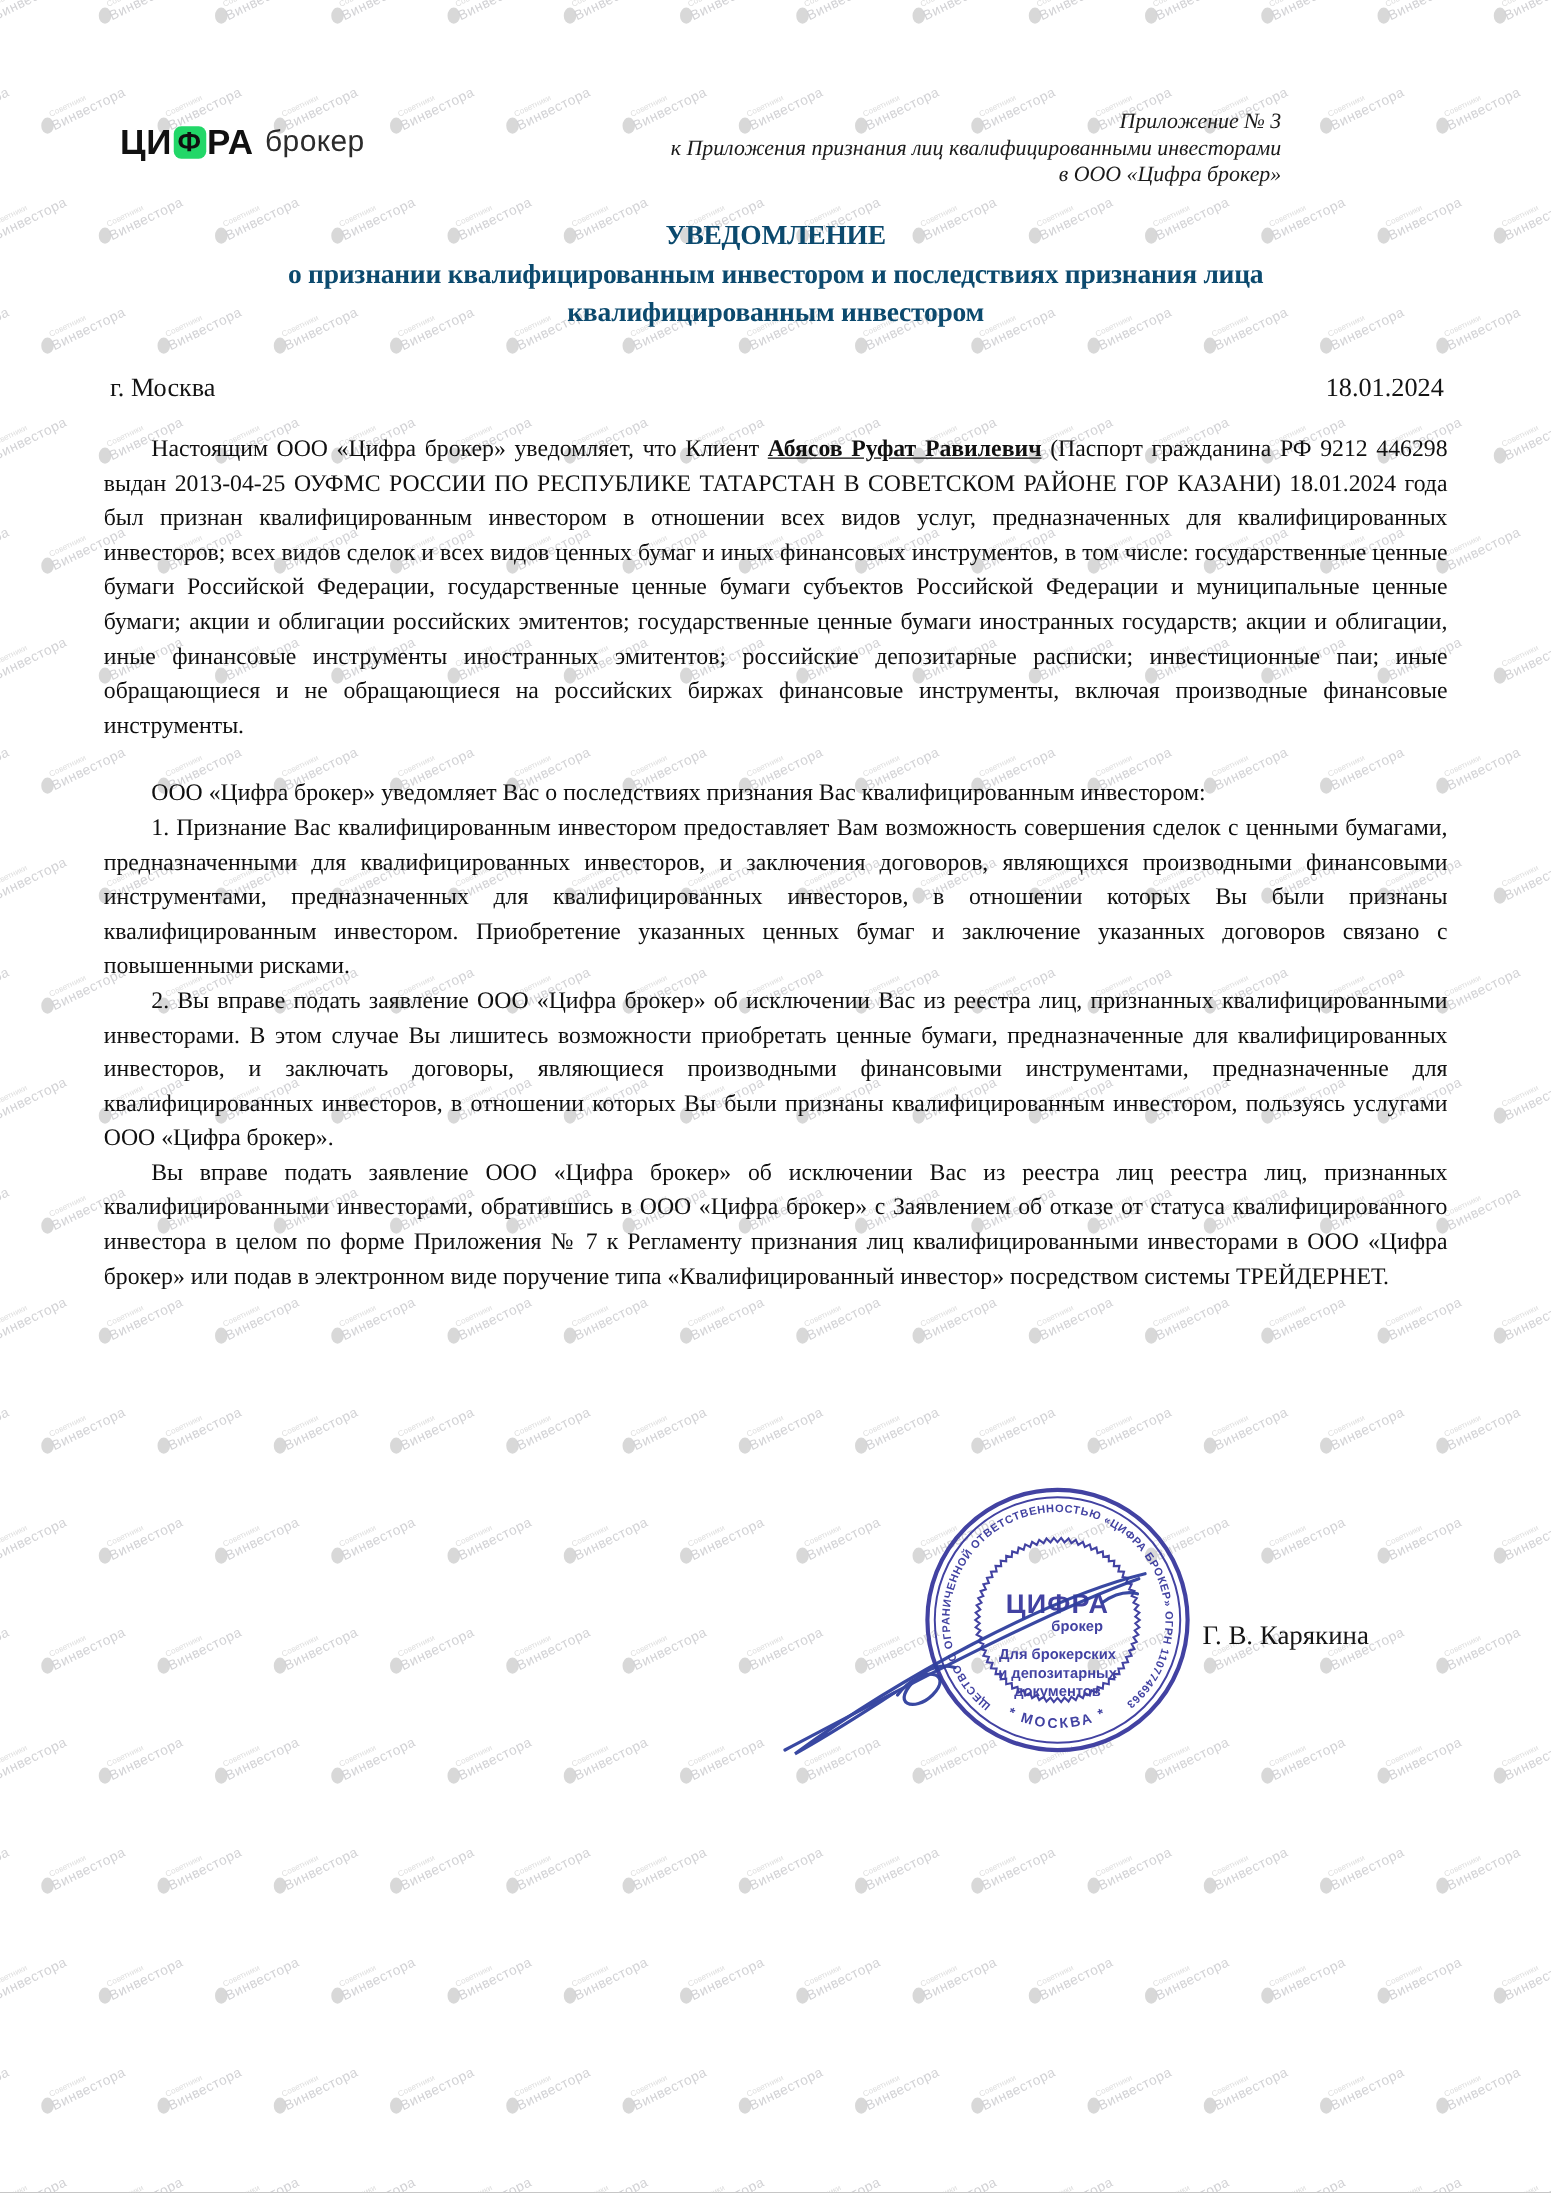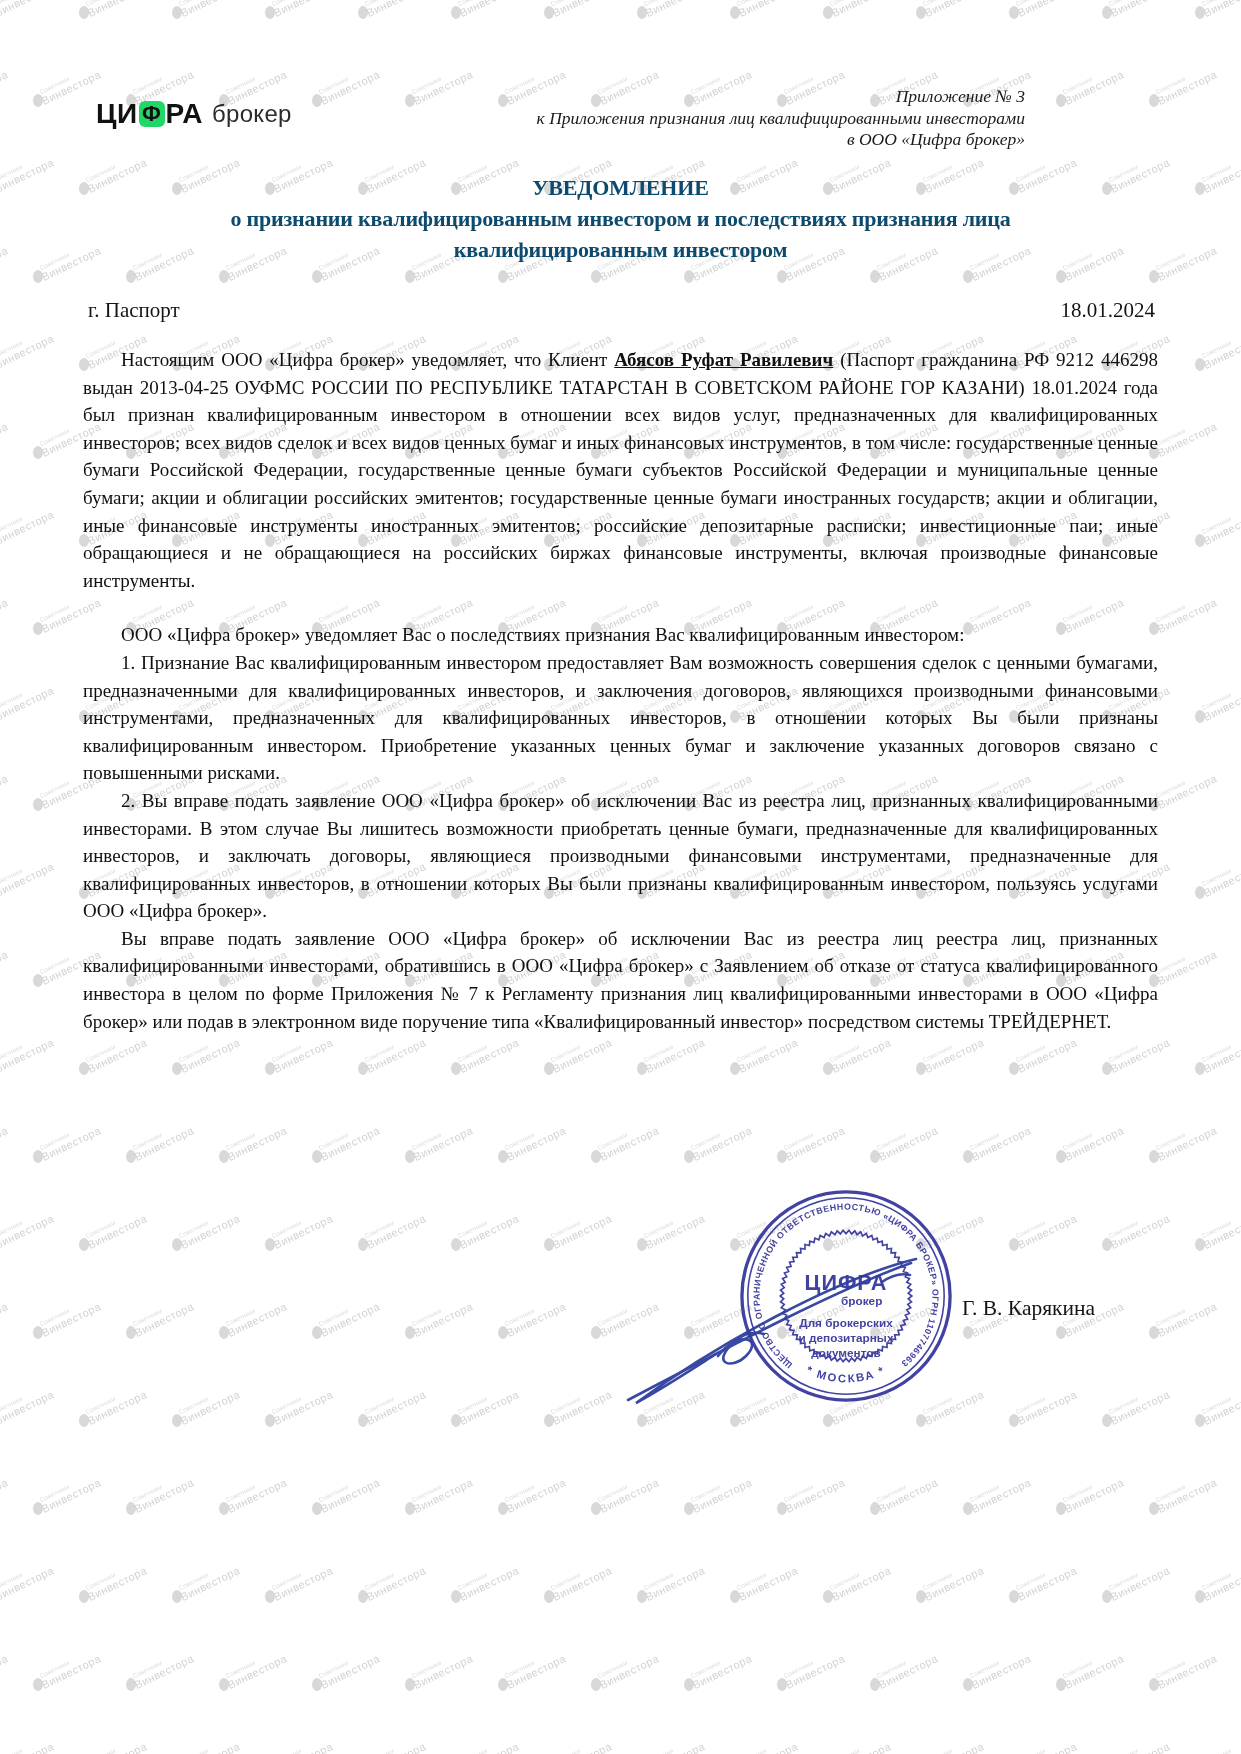--- a/index.html
+++ b/index.html
@@ -2093,21 +2093,21 @@
     </div>
 
     <div class="title">
       <div>УВЕДОМЛЕНИЕ</div>
       <div>о признании квалифицированным инвестором и последствиях признания лица</div>
       <div>квалифицированным инвестором</div>
     </div>
 
     <div class="meta">
       <span class="date">18.01.2024</span>
-      <span class="city">г. Паспорт</span>
+      <span class="city">г. Москва</span>
     </div>
 
     <div class="bodytext">
       <p><span>Настоящим ООО «Цифра брокер» уведомляет, что Клиент </span><span class="client-name">Абясов Руфат Равилевич</span><span> (Паспорт гражданина РФ 9212 446298 выдан 2013-04-25 ОУФМС РОССИИ ПО РЕСПУБЛИКЕ ТАТАРСТАН В СОВЕТСКОМ РАЙОНЕ ГОР КАЗАНИ) 18.01.2024 года был признан квалифицированным инвестором в отношении всех видов услуг, предназначенных для квалифицированных инвесторов; всех видов сделок и всех видов ценных бумаг и иных финансовых инструментов, в том числе: государственные ценные бумаги Российской Федерации, государственные ценные бумаги субъектов Российской Федерации и муниципальные ценные бумаги; акции и облигации российских эмитентов; государственные ценные бумаги иностранных государств; акции и облигации, иные финансовые инструменты иностранных эмитентов; российские депозитарные расписки; инвестиционные паи; иные обращающиеся и не обращающиеся на российских биржах финансовые инструменты, включая производные финансовые инструменты.</span></p>
       <p class="gap">ООО «Цифра брокер» уведомляет Вас о последствиях признания Вас квалифицированным инвестором:</p>
       <p>1. Признание Вас квалифицированным инвестором предоставляет Вам возможность совершения сделок с ценными бумагами, предназначенными для квалифицированных инвесторов, и заключения договоров, являющихся производными финансовыми инструментами, предназначенных для квалифицированных инвесторов, в отношении которых Вы были признаны квалифицированным инвестором. Приобретение указанных ценных бумаг и заключение указанных договоров связано с повышенными рисками.</p>
       <p>2. Вы вправе подать заявление ООО «Цифра брокер» об исключении Вас из реестра лиц, признанных квалифицированными инвесторами. В этом случае Вы лишитесь возможности приобретать ценные бумаги, предназначенные для квалифицированных инвесторов, и заключать договоры, являющиеся производными финансовыми инструментами, предназначенные для квалифицированных инвесторов, в отношении которых Вы были признаны квалифицированным инвестором, пользуясь услугами ООО «Цифра брокер».</p>
       <p>Вы вправе подать заявление ООО «Цифра брокер» об исключении Вас из реестра лиц реестра лиц, признанных квалифицированными инвесторами, обратившись в ООО «Цифра брокер» с Заявлением об отказе от статуса квалифицированного инвестора в целом по форме Приложения № 7 к Регламенту признания лиц квалифицированными инвесторами в ООО «Цифра брокер» или подав в электронном виде поручение типа «Квалифицированный инвестор» посредством системы ТРЕЙДЕРНЕТ.</p>
     </div>
 

